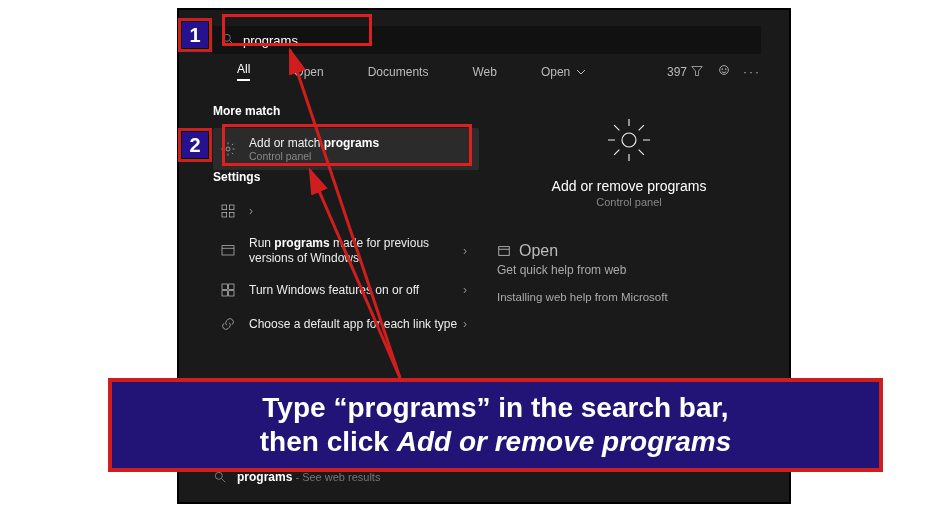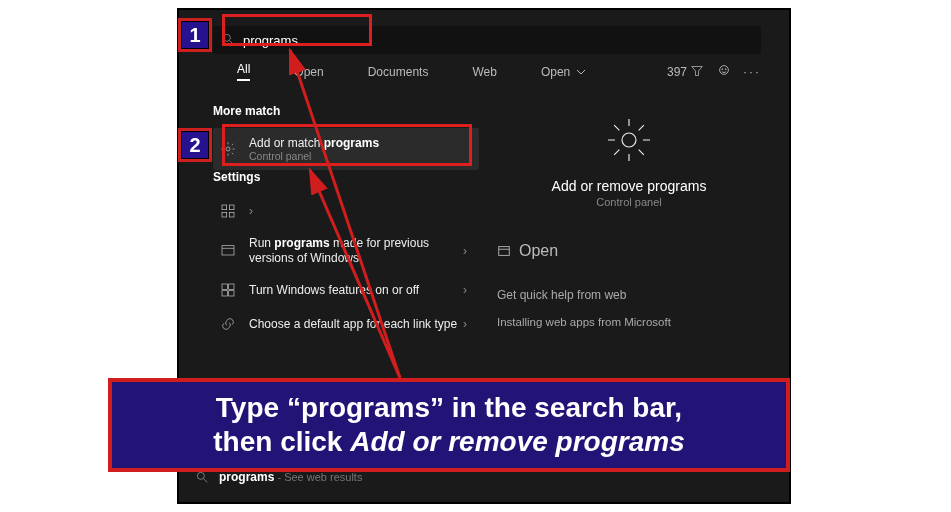--- a/index.html
+++ b/index.html
@@ -78,28 +78,28 @@
   }
   .preview .bigicon { margin: 14px auto 10px auto; width:56px; height:56px;}
   .preview .bigicon svg { width:56px;height:56px; stroke:#eee; fill:none; stroke-width:1.3;}
   .preview .ptitle { color:#fff; font-size:14px; margin-top:6px;}
   .preview .psub  { color:#888; font-size:11px; margin-top:2px;}
   .preview .openrow {
     margin-top: 34px; text-align:left;
     display:flex; align-items:center; color:#bbb; font-size:16px; gap:8px;
   }
   .preview .quickhdr {
-    margin-top: 28px; text-align:left; color:#aaa; font-size:12px;
+    margin-top: 3px; text-align:left; color:#aaa; font-size:12px;
   }
   .preview .quickitem {
     margin-top: 14px; text-align:left; color:#aaa; font-size:11.5px;
   }
   
   .webresult {
-    position:absolute; left:16px; bottom:18px;
+    position:absolute; left:34px; bottom:18px;
     display:flex; align-items:center; gap:10px;
     color:#bbb; font-size:12px;text-align:center;
   }
   .webresult b { color:#fff; }
   .webresult .sub { color:#777; font-size:11px; }
   
   .badge {
     position:absolute; width:34px; height:34px;
     background:#26118f; border:3px solid #cc1f1f;
     color:#fff; font-weight:700; font-size:20px;
@@ -109,21 +109,21 @@
   }
   .badge1 { left:178px; top:18px; }
   .badge2 { left:178px; top:128px; }
   
   .hl { position:absolute; border:3px solid #dd1f1f; pointer-events:none; }
   .hl-search { left:222px; top:14px; width:150px; height:32px; }
   .hl-best   { left:222px; top:124px; width:250px; height:42px; }
   
   .caption {
     position:absolute; left:108px; top:378px;
-    width:682px; height:94px;
+    width:775px; height:94px;
     background:#221377; border:4px solid #d01e1e;
     color:#fff; display:flex; align-items:center; justify-content:center;
     text-align:center; font-weight:700; font-size:28px; line-height:1.2;
     padding: 6px 24px;
   }
   .caption em { font-style: italic; font-weight:700; }
   
   .arrows { position:absolute; left:0; top:0; width:951px; height:512px; pointer-events:none; }
 </style>
 </head>
@@ -258,21 +258,21 @@
 
     <div class="openrow">
       <svg viewBox="0 0 16 16" width="14" height="14" style="stroke:#bbb;fill:none;">
           <rect x="2" y="3" width="12" height="10"></rect>
           <polyline points="2,6 14,6"></polyline>
         </svg>
       <span>Open</span>
     </div>
 
     <div class="quickhdr">Get quick help from web</div>
-    <div class="quickitem">Installing web apps from Microsoft</div>
+    <div class="quickitem">Installing web help from Microsoft</div>
   </div>
 
   <div class="webresult">
     <svg viewBox="0 0 24 24" width="14" height="14" style="stroke:#bbb;fill:none;">
         <circle cx="10" cy="10" r="6"></circle>
         <line x1="15" y1="15" x2="21" y2="21"></line>
       </svg>
     <span><b>programs</b><span class="sub"> - See web results</span></span>
   </div>
 </div>

